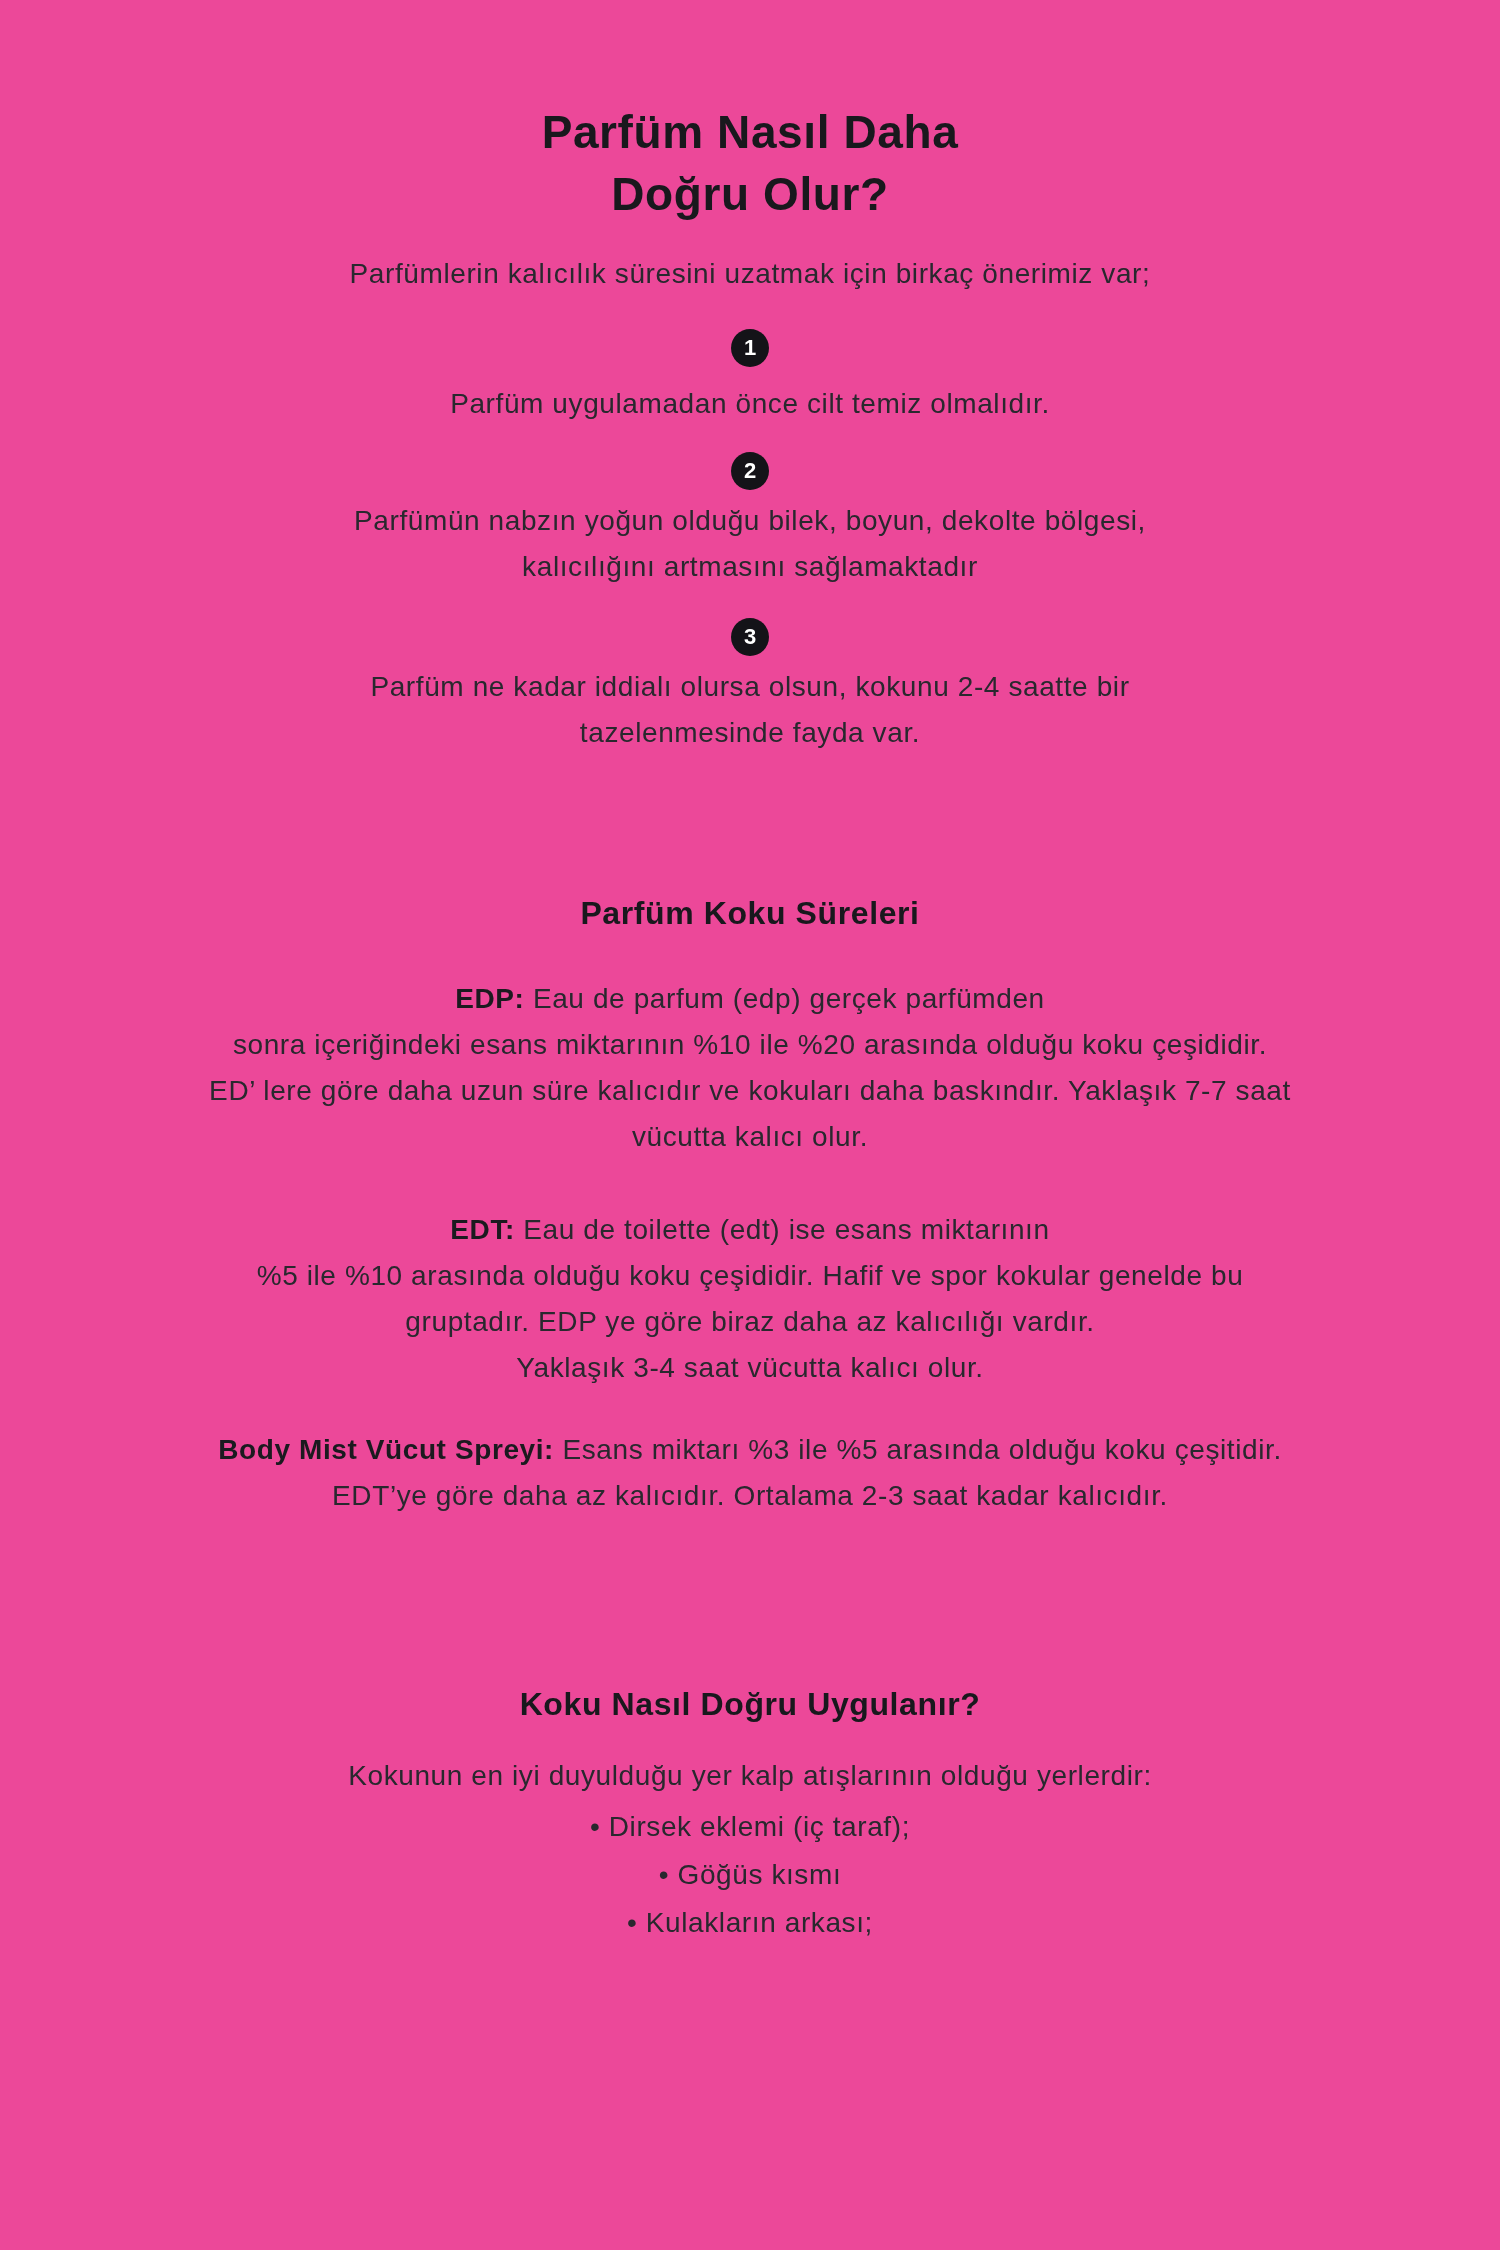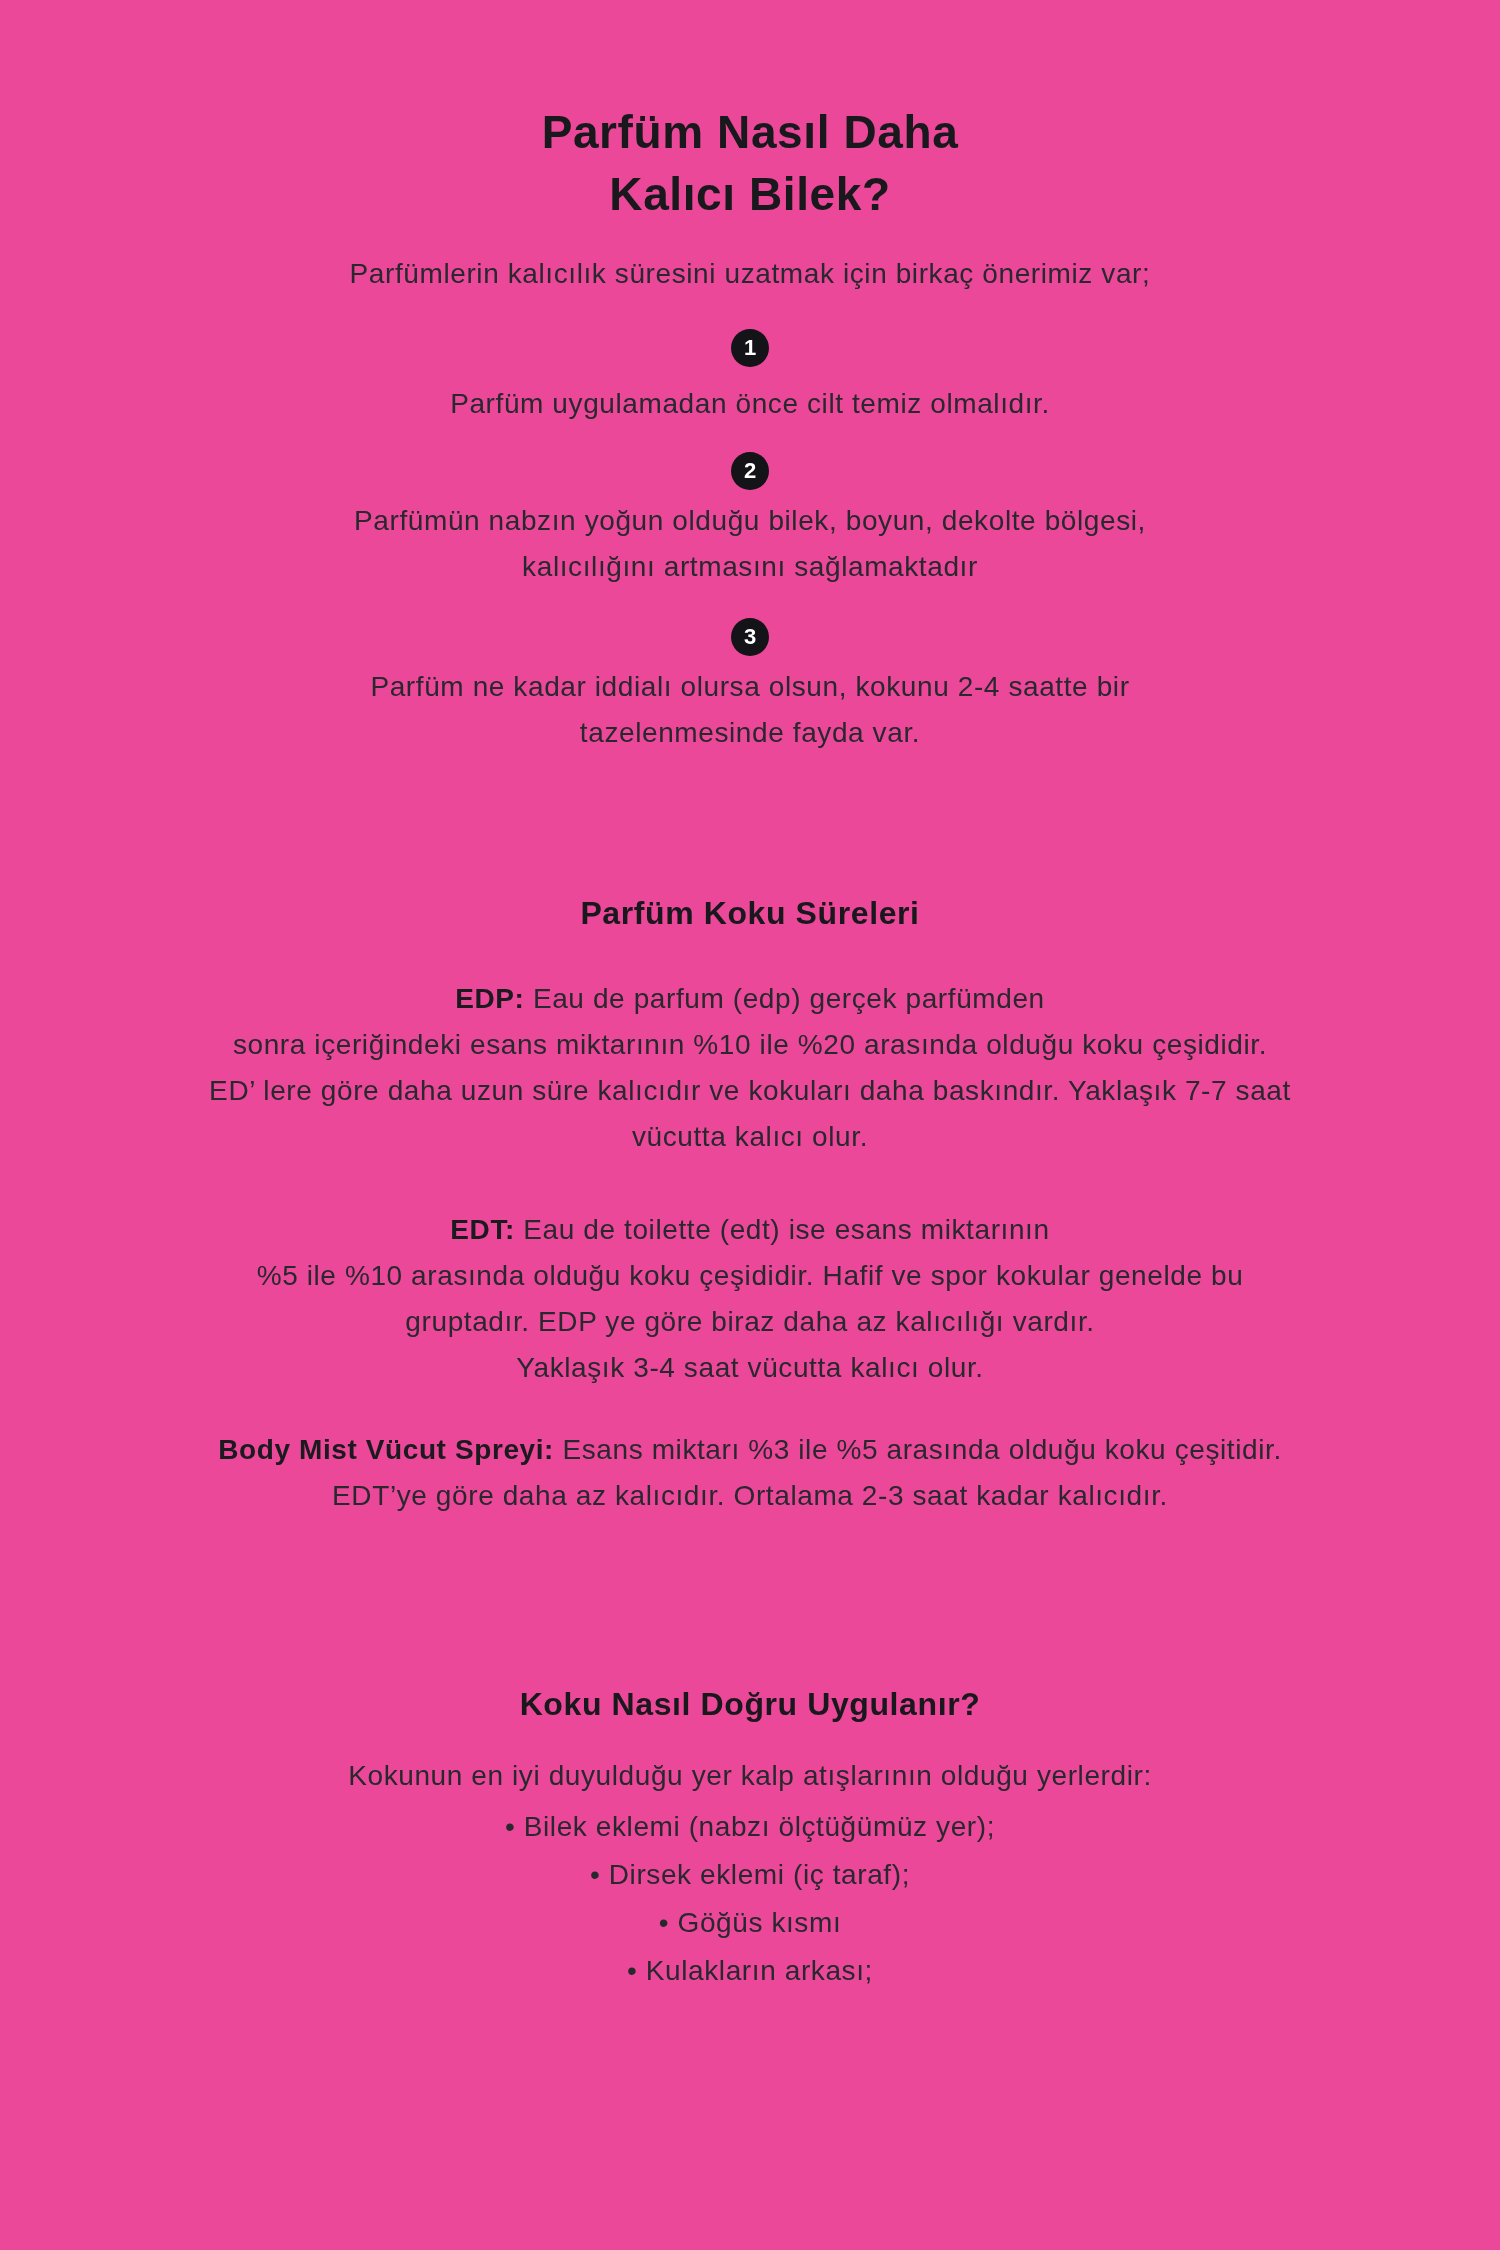--- a/index.html
+++ b/index.html
@@ -76,21 +76,21 @@
   .apply-list     { margin-top: 4px; }
   .apply-list .line { line-height: 48px; }
 </style>
 </head>
 <body>
 
 <div class="page">
 
   <h1 class="h1">
     <span class="line">Parfüm Nasıl Daha</span>
-    <span class="line">Kalıcı Bilek?</span>
+    <span class="line">Doğru Olur?</span>
   </h1>
 
   <p class="body-text intro">Parfümlerin kalıcılık süresini uzatmak için birkaç önerimiz var;</p>
 
   <div class="badge badge-1">1</div>
   <p class="body-text tip-text-1">
     <span class="line">Parfüm uygulamadan önce cilt temiz olmalıdır.</span>
   </p>
 
   <div class="badge badge-2">2</div>
@@ -124,19 +124,18 @@
   <p class="body-text entry-bodymist">
     <span class="line"><span class="lead">Body Mist Vücut Spreyi:</span> <span>Esans miktarı %3 ile %5 arasında olduğu koku çeşitidir.</span></span>
     <span class="line">EDT’ye göre daha az kalıcıdır. Ortalama 2-3 saat kadar kalıcıdır.</span>
   </p>
 
   <h2 class="h2 h2-apply">Koku Nasıl Doğru Uygulanır?</h2>
 
   <p class="body-text apply-intro">Kokunun en iyi duyulduğu yer kalp atışlarının olduğu yerlerdir:</p>
 
   <p class="body-text apply-list">
-    <span class="line">• Bilek eklemi (nabzı ölçtüğümüz yer);</span>
     <span class="line">• Dirsek eklemi (iç taraf);</span>
     <span class="line">• Göğüs kısmı</span>
     <span class="line">• Kulakların arkası;</span>
   </p>
 
 </div>
 
 </body></html>

